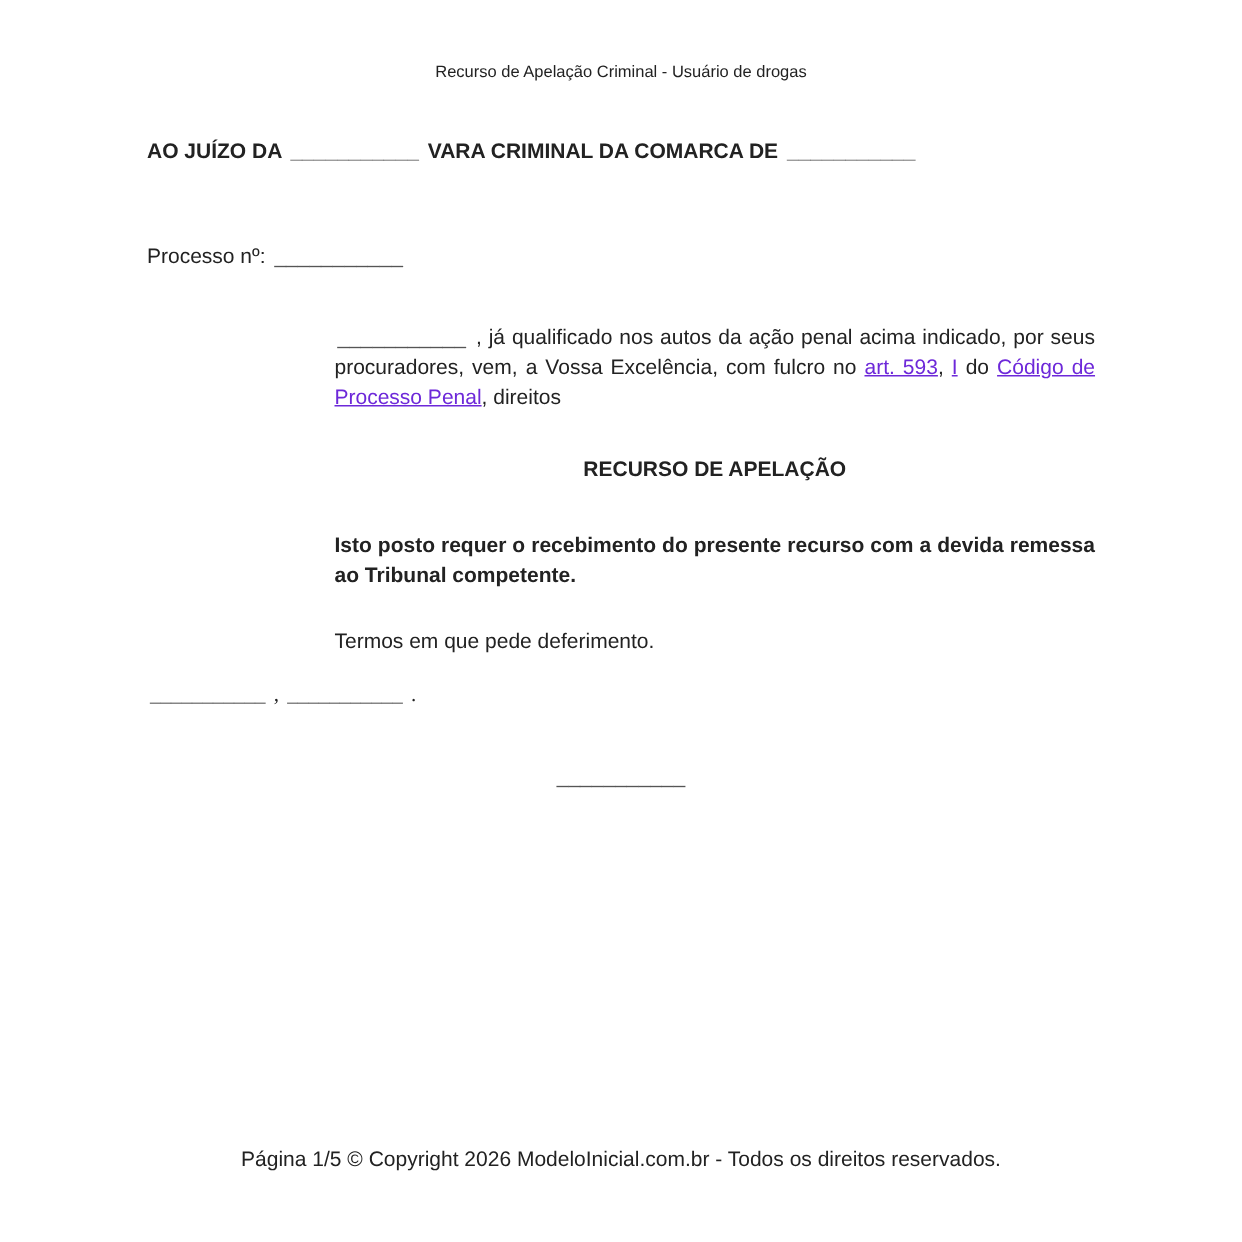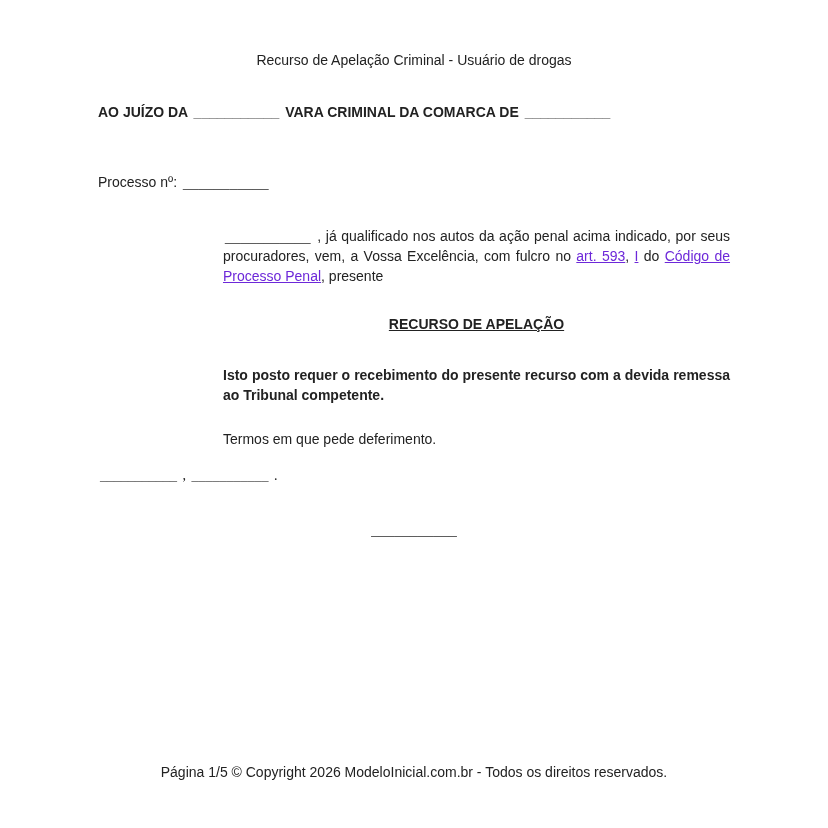--- a/index.html
+++ b/index.html
@@ -10,23 +10,23 @@
     background: #ffffff;
     font-family: "Liberation Sans", "DejaVu Sans", sans-serif;
     font-size: 14px;
     color: #222222;
     overflow: hidden;
   }
   .content { padding: 0 98px; }
   p, div { margin: 0; }
 
   .doc-title {
-    padding-top: 51px;
+    padding-top: 39px;
     text-align: center;
-    font-size: 14px;
+    font-size: 11px;
     line-height: 19px;
     color: #222222;
   }
   .addressee {
     margin-top: 32px;
     font-weight: bold;
     line-height: 20px;
     white-space: nowrap;
   }
   .process-line {
@@ -38,21 +38,20 @@
     text-align: justify;
     line-height: 20px;
   }
   .p1 { margin-top: 25px; }
   .doc-heading {
     margin-left: 125px;
     margin-top: 28px;
     text-align: center;
     font-weight: bold;
     line-height: 20px;
-    text-decoration: underline;
   }
   .p2 { margin-top: 15px; }
   .p3 { margin-top: 31px; font-weight: bold; }
   .p4 { margin-top: 24px; }
   .date-line {
     margin-top: 8px;
     text-align: left;
     line-height: 20px;
     font-family: Liberation Serif, serif;
   }
@@ -89,21 +88,21 @@
 
 <div class="page">
   <div class="content">
 
     <div class="doc-title">Recurso de Apelação Criminal - Usuário de drogas</div>
 
     <div class="addressee"><span>AO JUÍZO DA </span><span class="blank">___________</span><span> VARA CRIMINAL DA COMARCA DE </span><span class="blank">___________</span></div>
 
     <div class="process-line"><span>Processo nº: </span><span class="blank">___________</span></div>
 
-    <p class="body-par p1"><span class="blank">___________</span><span> , já qualificado nos autos da ação penal acima indicado, por seus procuradores, vem, a Vossa Excelência, com fulcro no </span><a class="doc-link">art. 593</a><span>, </span><a class="doc-link">I</a><span> do </span><a class="doc-link">Código de Processo Penal</a><span>, presente</span></p>
+    <p class="body-par p1"><span class="blank">___________</span><span> , já qualificado nos autos da ação penal acima indicado, por seus procuradores, vem, a Vossa Excelência, com fulcro no </span><a class="doc-link">art. 593</a><span>, </span><a class="doc-link">I</a><span> do </span><a class="doc-link">Código de Processo Penal</a><span>, direitos</span></p>
 
     <div class="doc-heading">RECURSO DE APELAÇÃO</div>
 
 
     <p class="body-par p3">Isto posto requer o recebimento do presente recurso com a devida remessa ao Tribunal competente.</p>
 
     <p class="body-par p4">Termos em que pede deferimento.</p>
 
     <div class="date-line"><span class="blank">___________</span><span> , </span><span class="blank">___________</span><span> .</span></div>
 

